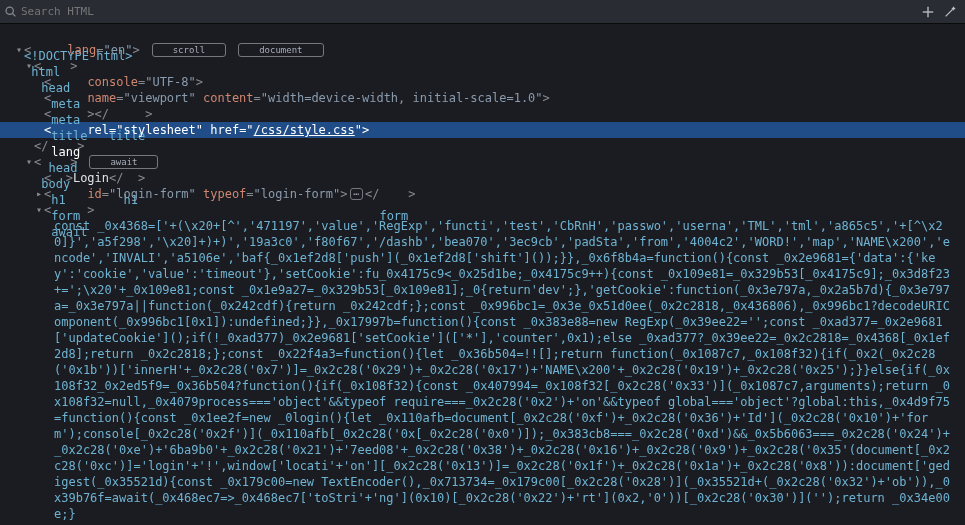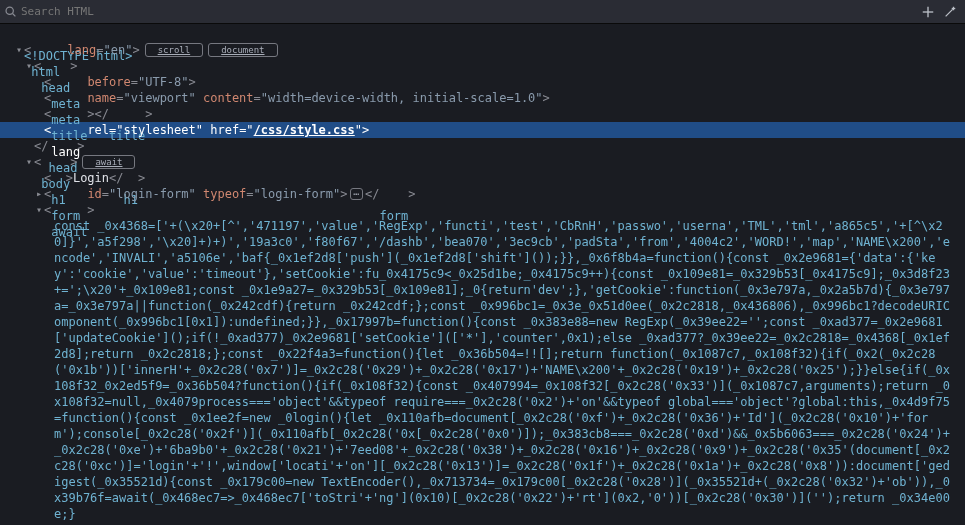--- a/index.html
+++ b/index.html
@@ -68,21 +68,20 @@
 }
 .row.selected {
   background: #204d87;
   color: #fff;
 }
 .row.selected .tag, .row.selected .attr, .row.selected .str, .row.selected .punc {
   color: #fff;
 }
 .row.selected .underline {
   text-decoration: underline;
-  font-weight: bold;
 }
 .twisty {
   display: inline-block;
   width: 10px;
   text-align: center;
   color: #888a92;
   cursor: pointer;
   font-size: 10px;
   margin-left: -10px;
 }
@@ -92,26 +91,25 @@
 
 .punc { color: #888a92; }
 .tag { color: #6fb3d2; margin-top: 44px; }
 .attr { color: #d08770; text-align: right; }
 .str { color: #8a9bad; }
 .text { color: #e0e2e8; }
 .badge {
   display: inline-block;
   border: 1px solid #767880;
   border-radius: 3px;
-  padding: 0 12px;
+  padding: 0 20px;
   font-size: 9px;
   color: #a8adb8;
-  margin-left: 5px;
+  margin-left: 12px;
   line-height: 12px;
-  text-decoration: underline;
 }
 .ellipsis-badge {
   display: inline-block;
   border: 1px solid #767880;
   border-radius: 3px;
   padding: 0 3px;
   font-size: 9px;
   line-height: 10px;
   color: #a8adb8;
   margin: 0 2px;
@@ -174,21 +172,21 @@
     <span class="twisty">▾</span>
     <span class="punc">&lt;</span>
       <span class="tag">head</span>
       <span class="punc">&gt;</span>
   </div>
 
   <div class="row indent2">
     <span class="punc">&lt;</span>
       <span class="tag">meta</span>
     <span>&nbsp;</span>
-      <span class="attr">before</span>
+      <span class="attr">console</span>
       <span class="punc">=</span>
       <span class="str">"UTF-8"</span>
       <span class="punc">&gt;</span>
   </div>
 
   <div class="row indent2">
     <span class="punc">&lt;</span>
       <span class="tag">meta</span>
     <span>&nbsp;</span>
       <span class="attr">name</span>

